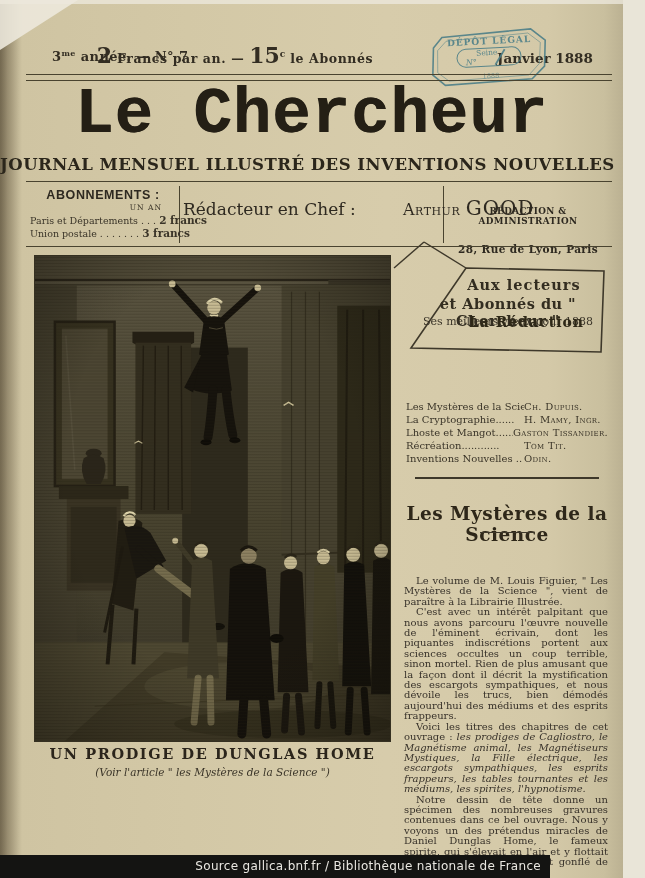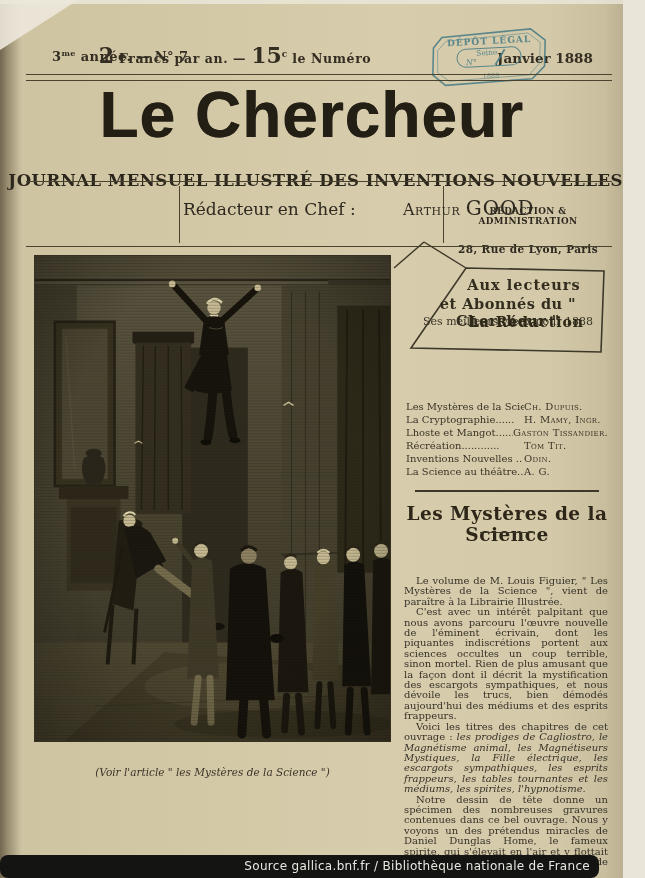--- a/index.html
+++ b/index.html
@@ -29,25 +29,25 @@
   .price{position:absolute;left:0;top:42px;width:470px;text-align:center;color:#332d22;white-space:nowrap;}
   .price .big{font-size:22px;font-weight:bold;}
   .price .mid{font-size:12.5px;font-weight:bold;letter-spacing:.6px;}
   .price .sup{font-size:9px;vertical-align:super;font-weight:bold;}
   .date{position:absolute;left:497px;top:50px;font-size:13.5px;font-weight:bold;color:#332d22;}
   .stamp{position:absolute;left:429px;top:28px;width:122px;height:58px;transform:rotate(-3deg);opacity:.9;}
   .double-rule{position:absolute;left:26px;top:74px;width:586px;height:5px;
     border-top:1.6px solid #49432f;border-bottom:1px solid #49432f;}
   .title{
     position:absolute;left:0;top:76px;width:623px;text-align:center;margin:0;
-    font-family:Liberation Sans, sans-serif;font-weight:bold;font-size:64px;line-height:78px;
+    font-family:Liberation Mono, monospace;font-weight:bold;font-size:64px;line-height:78px;
     color:#241f15;letter-spacing:1px;text-shadow:.6px 0 0 #241f15;
   }
   .subtitle{
-    position:absolute;left:0;top:171px;width:623px;text-align:right;
+    position:absolute;left:0;top:155px;width:623px;text-align:left;
     font-weight:bold;font-size:16.5px;letter-spacing:.5px;color:#2b261b;
   }
   .rule{position:absolute;left:26px;width:586px;border-top:1.2px solid #49432f;}
   .r1{top:181px;} .r2{top:246px;}
   .vline{position:absolute;top:186px;height:57px;border-left:1.2px solid #49432f;}
   .v1{left:179px;} .v2{left:443px;}
 
   
   .abbo{position:absolute;left:30px;top:188px;width:146px;}
   .abbo-h{font-family:"Liberation Sans",sans-serif;font-weight:bold;font-size:12.5px;letter-spacing:.6px;text-align:center;color:#2e2920;}
@@ -91,35 +91,35 @@
 
   .art-h{position:absolute;left:406px;top:503px;width:202px;text-align:center;margin:0;
     font-size:18.5px;font-weight:bold;color:#2e2719;letter-spacing:.5px;}
   .art-underline{position:absolute;left:480px;top:532px;width:54px;border-top:1.6px solid #3e382a;}
   .article{position:absolute;left:404px;top:545px;width:204px;
     font-size:10px;line-height:10.4px;text-align:justify;color:#38322a;margin-top:31px;}
   .article p{margin:0;text-indent:12px;}
   .article .it{font-style:italic;}
 
   
-  .footerbar{position:absolute;left:0;bottom:0;width:599px;height:23px;background:#141412;border-radius:8px;}
+  .footerbar{position:absolute;left:0;bottom:0;width:550px;height:23px;background:#141412;}
   .footerbar span{
     position:absolute;right:9px;top:0;line-height:23px;
     font-family:"DejaVu Sans",sans-serif;font-size:12px;color:#e9e7e1;letter-spacing:.3px;
   }
 </style>
 </head>
 <body>
 
 <div class="page">
   <div class="topline"></div>
   <div class="topwedge"></div>
 
   <div class="issue"><span>3</span><sup>me</sup><span> année. — N° 7</span></div>
-  <div class="price"><span class="big">2</span><span class="mid"> Francs par an. </span><span class="mid"> — </span><span class="big">15</span><span class="sup">c</span><span class="mid"> le Numéro</span></div>
+  <div class="price"><span class="big">2</span><span class="mid"> Francs par an. </span><span class="mid"> — </span><span class="big">15</span><span class="sup">c</span><span class="mid"> le Abonnés</span></div>
   <div class="date">Janvier 1888</div>
 
   <svg class="stamp" viewBox="0 0 122 58">
     <polygon points="14,7 103,3 117,15 115,41 102,53 15,55 3,44 5,17" fill="none" stroke="#4d7f88" stroke-width="1.6"></polygon>
     <polygon points="18,11 100,7 112,17 110,38 99,49 19,51 8,42 9,20" fill="none" stroke="#4d7f88" stroke-width="0.8" opacity="0.7"></polygon>
     <text x="61" y="16" text-anchor="middle" font-family="DejaVu Serif, serif" font-size="9" font-weight="bold" fill="#4d7f88" letter-spacing="1">DÉPÔT LÉGAL</text>
     <rect x="28" y="20" width="64" height="18" rx="9" fill="none" stroke="#4d7f88" stroke-width="1"></rect>
     <text x="58" y="27" text-anchor="middle" font-family="DejaVu Serif, serif" font-size="7.5" fill="#4d7f88">Seine</text>
     <text x="42" y="36" text-anchor="middle" font-family="DejaVu Serif, serif" font-style="italic" font-size="8" fill="#4d7f88">N°</text>
     <line x1="66" y1="37" x2="76" y2="22" stroke="#4d7f88" stroke-width="1.8"></line>
@@ -127,20 +127,26 @@
   </svg>
 
   <div class="double-rule"></div>
   <h1 class="title">Le Chercheur</h1>
   <div class="subtitle">JOURNAL MENSUEL ILLUSTRÉ DES INVENTIONS NOUVELLES</div>
 
   <div class="rule r1"></div>
   <div class="vline v1"></div>
   <div class="vline v2"></div>
 
+  <div class="abbo">
+    <div class="abbo-h">ABONNEMENTS :</div>
+    <div class="abbo-sub">UN AN</div>
+    <div class="abbo-row"><span>Paris et Départements . . .</span> <b>2 francs</b></div>
+    <div class="abbo-row"><span>Union postale . . . . . . .</span> <b>3 francs</b></div>
+  </div>
 
   <div class="editor"><span>Rédacteur en Chef : </span><span class="sc">Arthur </span><span class="big">GOOD</span></div>
 
   <div class="redac">
     <div class="l1">RÉDACTION &amp; ADMINISTRATION</div>
     <div class="l3">28, Rue de Lyon, Paris</div>
   </div>
 
   <div class="rule r2"></div>
 
@@ -267,20 +273,21 @@
         <path d="M317 436 L315 478" stroke="#110f0a" stroke-width="7" stroke-linecap="round"></path>
         <path d="M331 436 L334 478" stroke="#110f0a" stroke-width="7" stroke-linecap="round"></path>
         <path d="M340 306 q10 -6 18 0 l6 134 h-26 z" fill="#17140d"></path>
         <circle cx="348" cy="296" r="7" fill="#c6ba92"></circle>
         <path d="M342 291 q6 -7 13 -1" stroke="#2a2518" stroke-width="2.4" fill="none"></path>
       </g>
       <rect x="0" y="0" width="357" height="487" fill="url(#hx)"></rect>
       <rect x="0" y="0" width="357" height="487" fill="url(#gVig)"></rect>
     </svg>
   </div>
+  <div class="caption">UN PRODIGE DE DUNGLAS HOME</div>
   <div class="subcaption">(Voir l'article " les Mystères de la Science ")</div>
 
   <div class="greeting">
     <svg width="200" height="92" viewBox="0 0 200 92">
       <polygon points="58,4 196,7 193,88 3,84 58,4" fill="none" stroke="#3e382a" stroke-width="1.6"></polygon>
       <line x1="58" y1="4" x2="16" y2="-22" stroke="#3e382a" stroke-width="1.4"></line>
       <line x1="16" y1="-22" x2="-14" y2="4" stroke="#3e382a" stroke-width="1.4"></line>
     </svg>
     <div class="g1">Aux lecteurs</div>
     <div class="g2">et Abonnés du " Chercheur "</div>
@@ -303,24 +310,20 @@
           <span class="som-author">Gaston Tissandier.</span>
         </div>
       <div class="som-row">
           <span class="som-title">Récréation............</span>
           <span class="som-author">Tom Tit.</span>
         </div>
       <div class="som-row">
           <span class="som-title">Inventions Nouvelles ..</span>
           <span class="som-author">Odin.</span>
         </div>
-      <div class="som-row">
-          <span class="som-title">La Science au théâtre..</span>
-          <span class="som-author">A. G.</span>
-        </div>
     </div>
     <div class="som-rule"></div>
   </div>
 
   <h2 class="art-h">Les Mystères de la Science</h2>
   <div class="art-underline"></div>
   <div class="article">
     <p>Le volume de M. Louis Figuier, " Les Mystères de la Science ", vient de paraître à la Librairie Illustrée.</p>
     <p>C'est avec un intérêt palpitant que nous avons parcouru l'œuvre nouvelle de l'éminent écrivain, dont les piquantes indiscrétions portent aux sciences occultes un coup terrible, sinon mortel. Rien de plus amusant que la façon dont il décrit la mystification des escargots sympathiques, et nous dévoile les trucs, bien démodés aujourd'hui des médiums et des esprits frappeurs.</p>
     <p><span>Voici les titres des chapitres de cet ouvrage : </span><span class="it">les prodiges de Cagliostro, le Magnétisme animal, les Magnétiseurs Mystiques, la Fille électrique, les escargots sympathiques, les esprits frappeurs, les tables tournantes et les médiums, les spirites, l'hypnotisme.</span></p>

